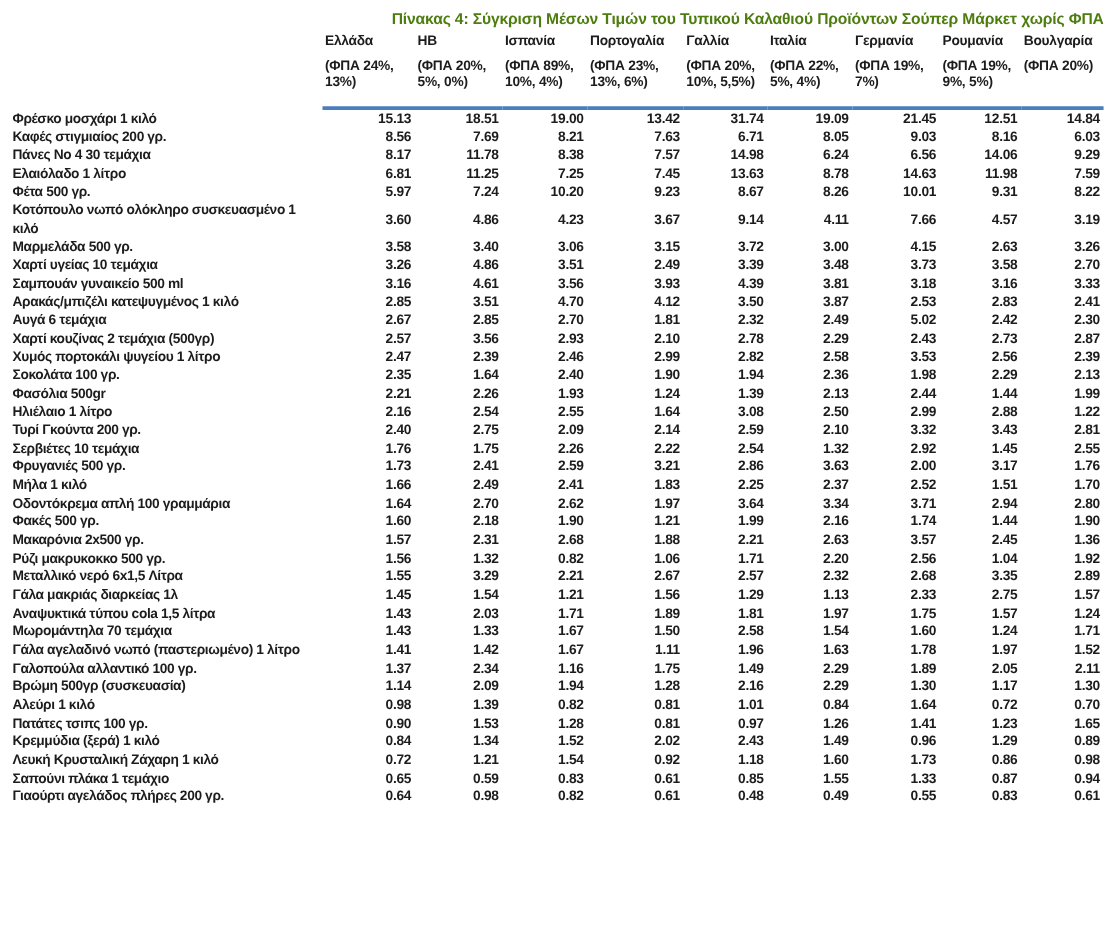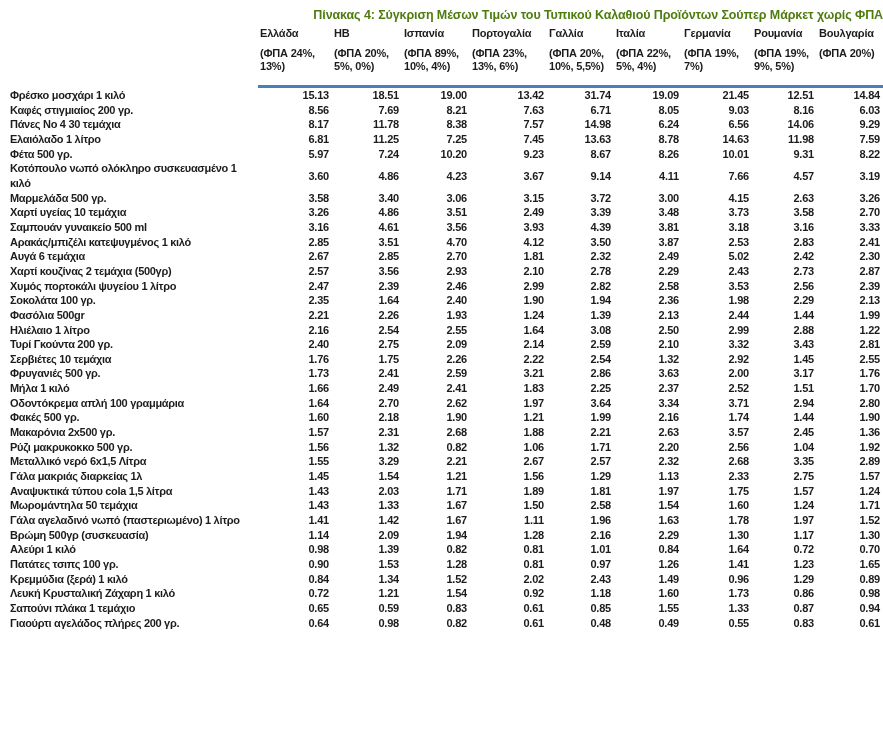--- a/index.html
+++ b/index.html
@@ -416,21 +416,21 @@
           <td class="num">2.03</td>
           <td class="num">1.71</td>
           <td class="num">1.89</td>
           <td class="num">1.81</td>
           <td class="num">1.97</td>
           <td class="num">1.75</td>
           <td class="num">1.57</td>
           <td class="num">1.24</td>
         </tr>
         <tr>
-          <td class="product">Μωρομάντηλα 50 τεμάχια</td>
+          <td class="product">Μωρομάντηλα 70 τεμάχια</td>
           <td class="num">1.43</td>
           <td class="num">1.33</td>
           <td class="num">1.67</td>
           <td class="num">1.50</td>
           <td class="num">2.58</td>
           <td class="num">1.54</td>
           <td class="num">1.60</td>
           <td class="num">1.24</td>
           <td class="num">1.71</td>
         </tr>
@@ -440,20 +440,32 @@
           <td class="num">1.42</td>
           <td class="num">1.67</td>
           <td class="num">1.11</td>
           <td class="num">1.96</td>
           <td class="num">1.63</td>
           <td class="num">1.78</td>
           <td class="num">1.97</td>
           <td class="num">1.52</td>
         </tr>
         <tr>
+          <td class="product">Γαλοπούλα αλλαντικό 100 γρ.</td>
+          <td class="num">1.37</td>
+          <td class="num">2.34</td>
+          <td class="num">1.16</td>
+          <td class="num">1.75</td>
+          <td class="num">1.49</td>
+          <td class="num">2.29</td>
+          <td class="num">1.89</td>
+          <td class="num">2.05</td>
+          <td class="num">2.11</td>
+        </tr>
+        <tr>
           <td class="product">Βρώμη 500γρ (συσκευασία)</td>
           <td class="num">1.14</td>
           <td class="num">2.09</td>
           <td class="num">1.94</td>
           <td class="num">1.28</td>
           <td class="num">2.16</td>
           <td class="num">2.29</td>
           <td class="num">1.30</td>
           <td class="num">1.17</td>
           <td class="num">1.30</td>

